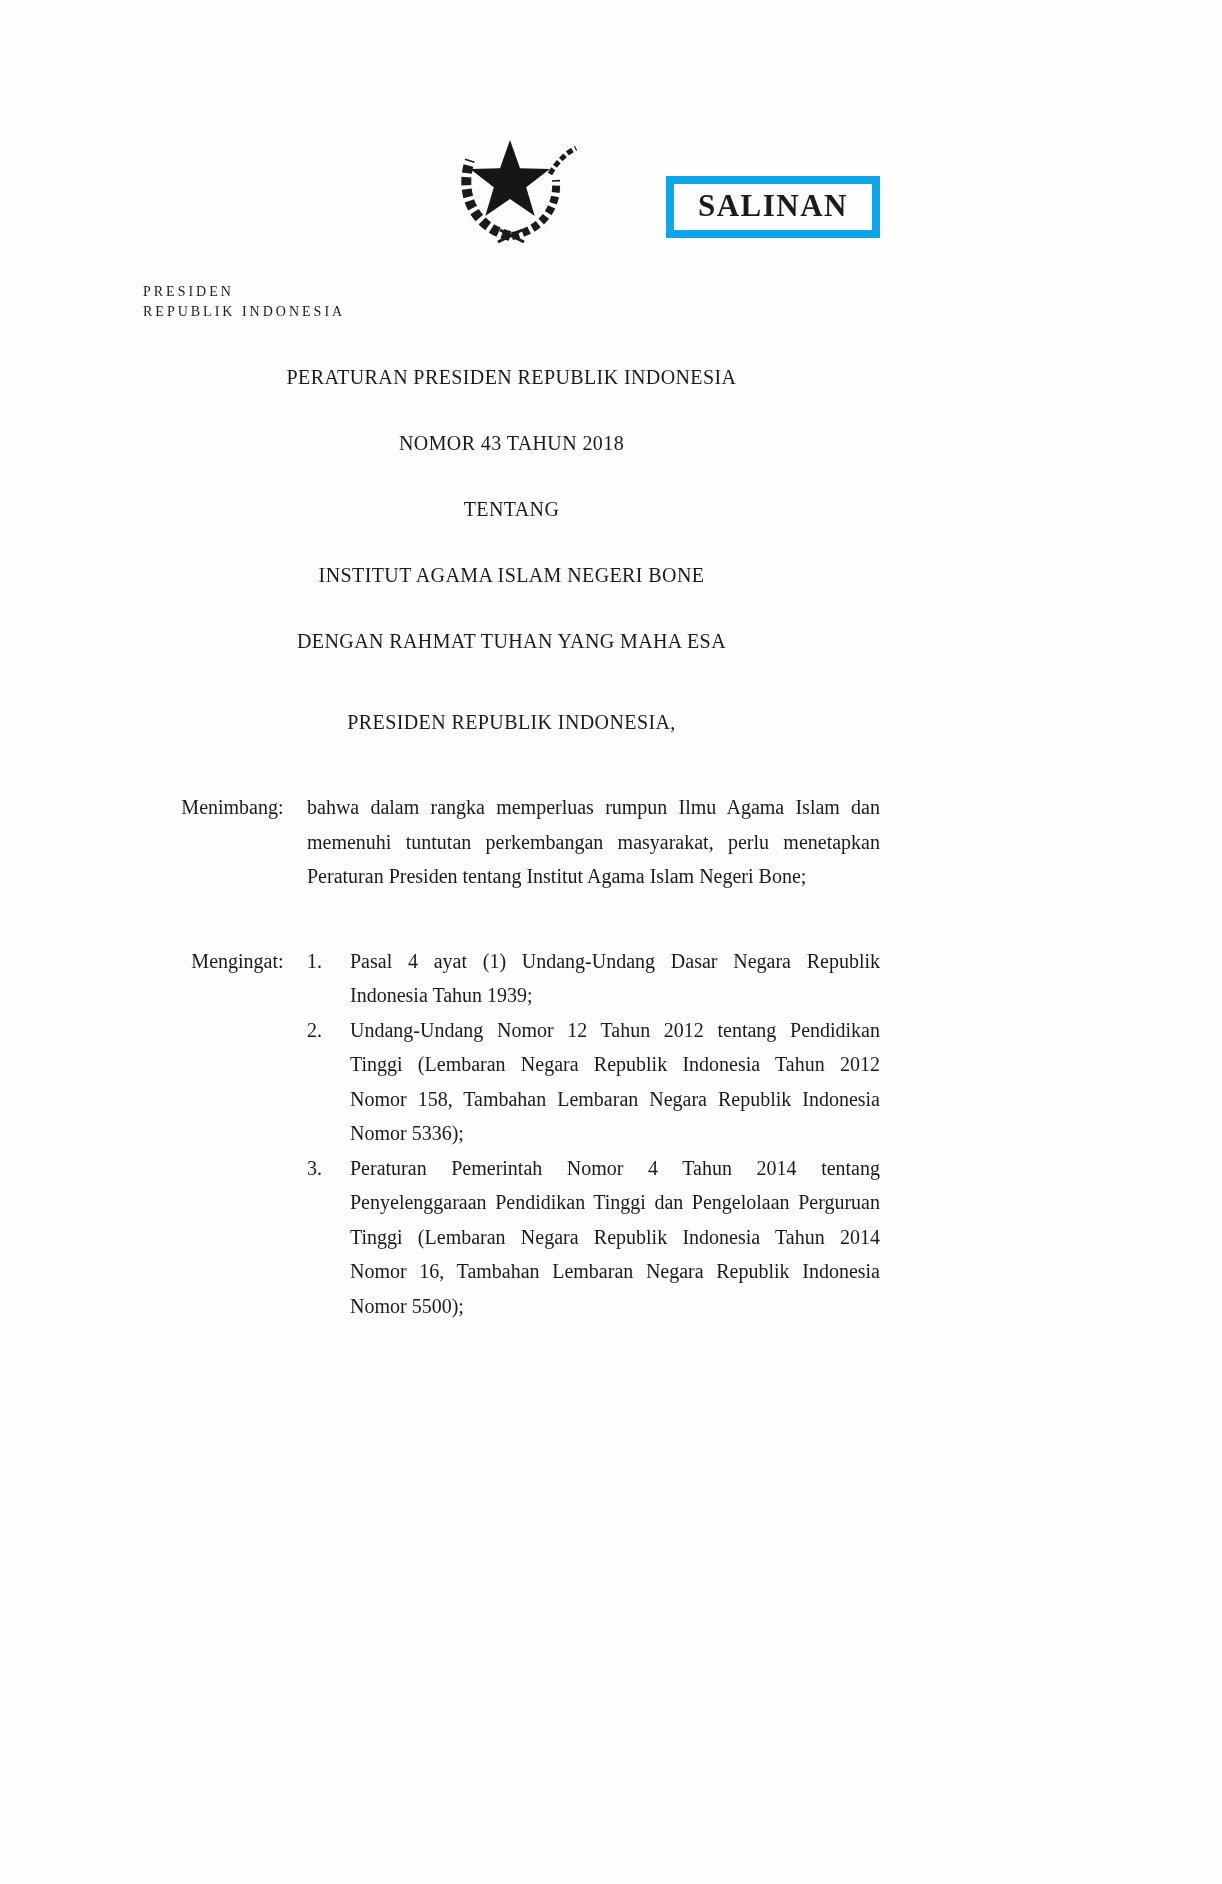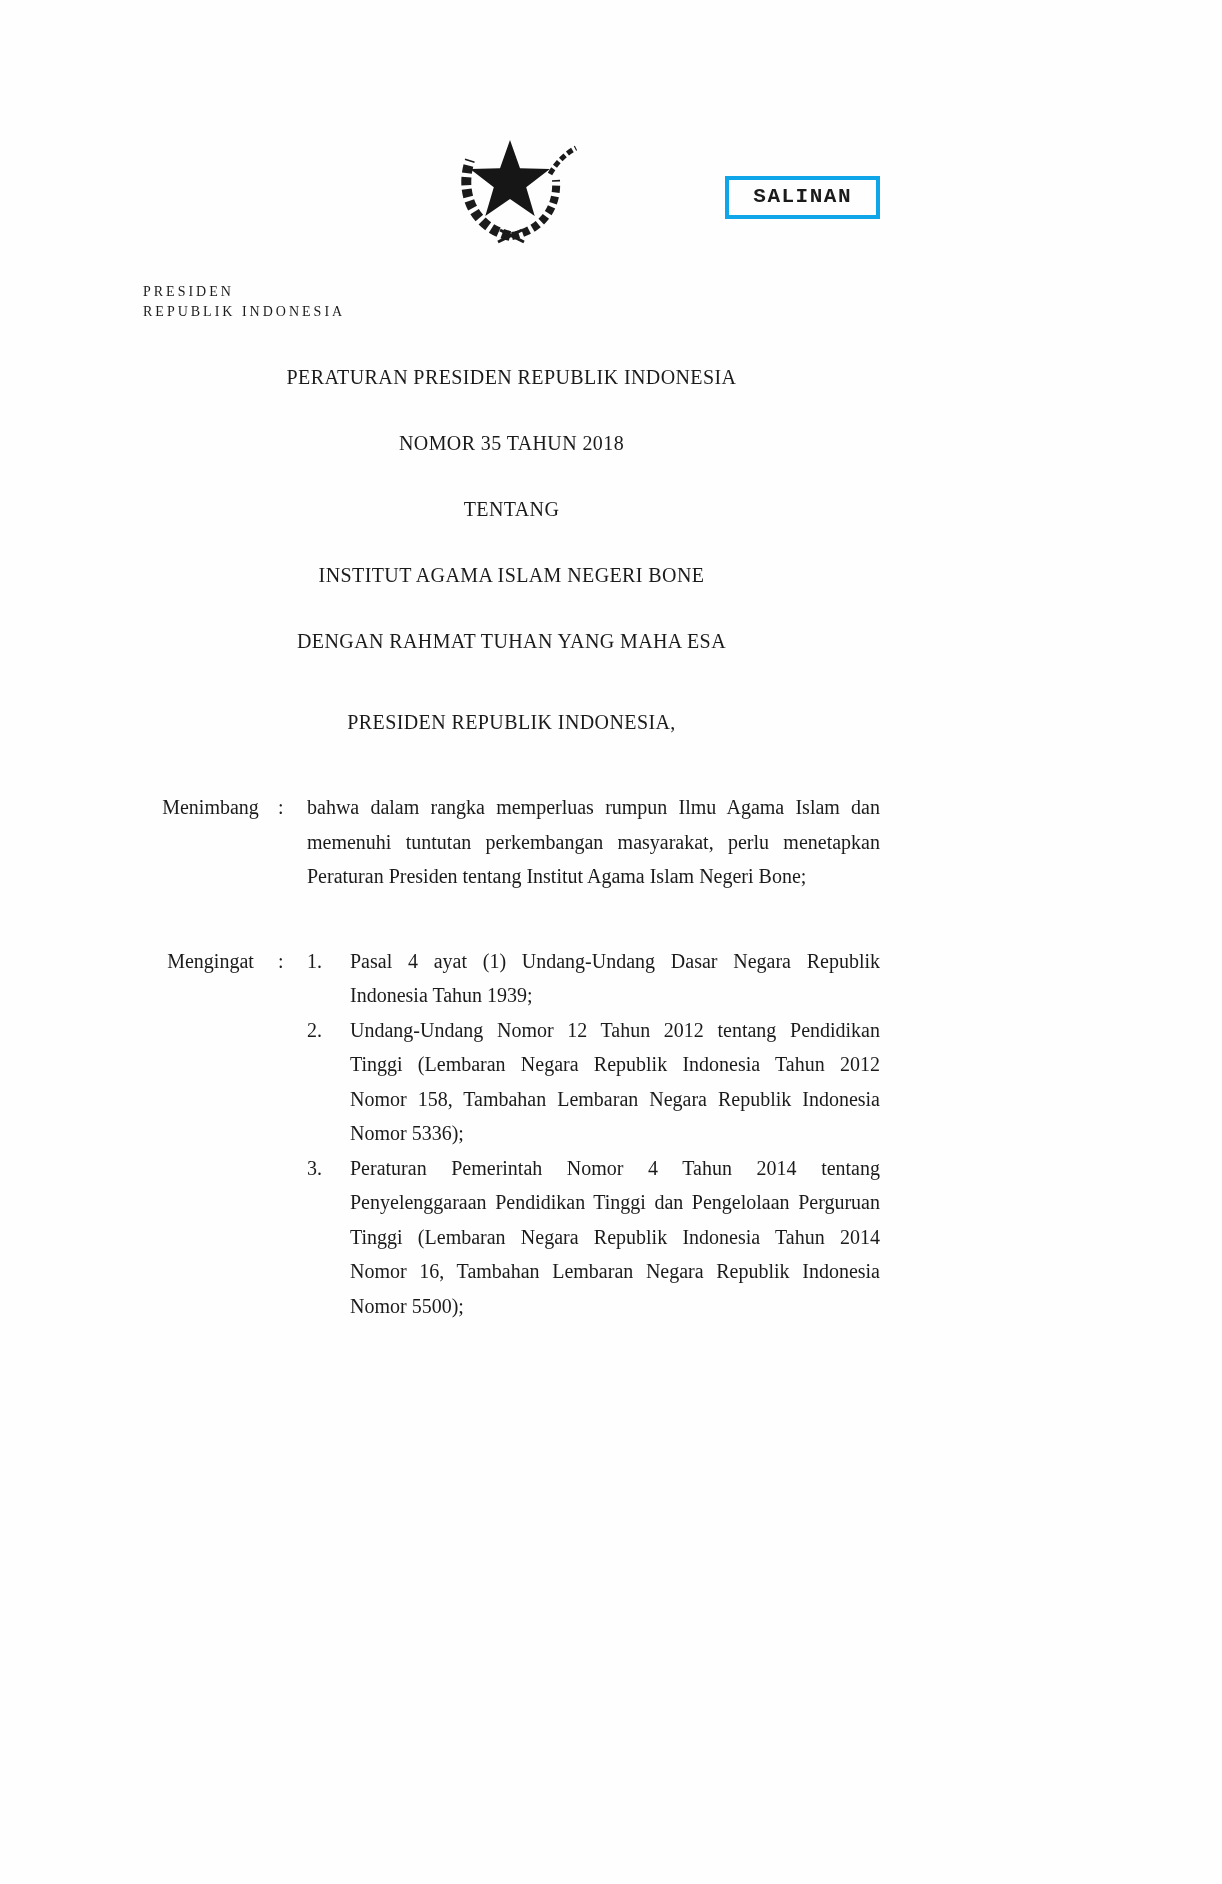--- a/index.html
+++ b/index.html
@@ -33,27 +33,26 @@
   .emblem {
     position: absolute;
     left: 50%;
     transform: translateX(-50%);
     top: 0;
   }
   .stamp-box {
     position: absolute;
     right: 0;
     top: 52px;
-    border: 4px solid #0ea5e9;
+    border: 8px solid #0ea5e9;
     padding: 5px 24px 7px 24px;
-    font-size: 21px;
+    font-size: 31px;
     font-weight: bold;
     letter-spacing: 1.5px;
     line-height: 1.1;
-    font-family: Liberation Mono, monospace;
   }
   .letterhead {
     text-align: left;
     margin-top: 26px;
     font-size: 14px;
     letter-spacing: 3px;
     line-height: 20px;
   }
 
   
@@ -82,21 +81,21 @@
   
   .clause {
     display: grid;
     grid-template-columns: 135px 29px 1fr;
     font-size: 20px;
     line-height: 34.5px;
     margin-top: 0;
   }
   .clause.considering { margin-top: 56px; }
   .clause.recalling   { margin-top: 50px; }
-  .clause .label { text-align: center; }
+  .clause .label { text-align: right; }
   .clause .sep   { text-align: left; }
   .clause .clause-text {
     text-align: justify;
   }
   ol.recital-list {
     list-style: none;
     margin: 0;
     padding: 0;
   }
   ol.recital-list > li {
@@ -138,21 +137,21 @@
       </div>
     </div>
 
     <div class="letterhead">
       <div>PRESIDEN</div>
       <div>REPUBLIK INDONESIA</div>
     </div>
 
     <div class="title-block">
       <div class="title-line">PERATURAN PRESIDEN REPUBLIK INDONESIA</div>
-      <div class="title-line">NOMOR 35 TAHUN 2018</div>
+      <div class="title-line">NOMOR 43 TAHUN 2018</div>
       <div class="title-line">TENTANG</div>
       <div class="title-line">INSTITUT AGAMA ISLAM NEGERI BONE</div>
     </div>
 
     <div class="invocation">DENGAN RAHMAT TUHAN YANG MAHA ESA</div>
 
     <div class="authority">PRESIDEN REPUBLIK INDONESIA,</div>
 
     <section class="clause considering">
       <span class="label">Menimbang</span>

